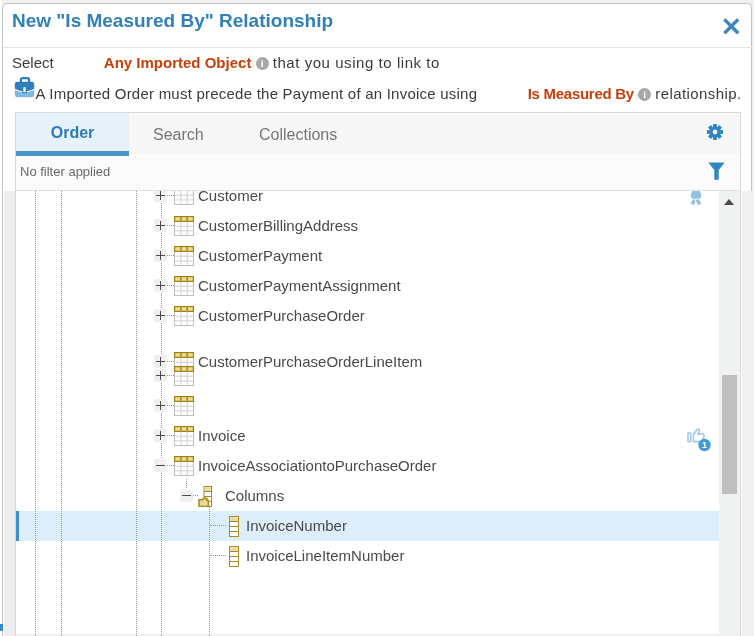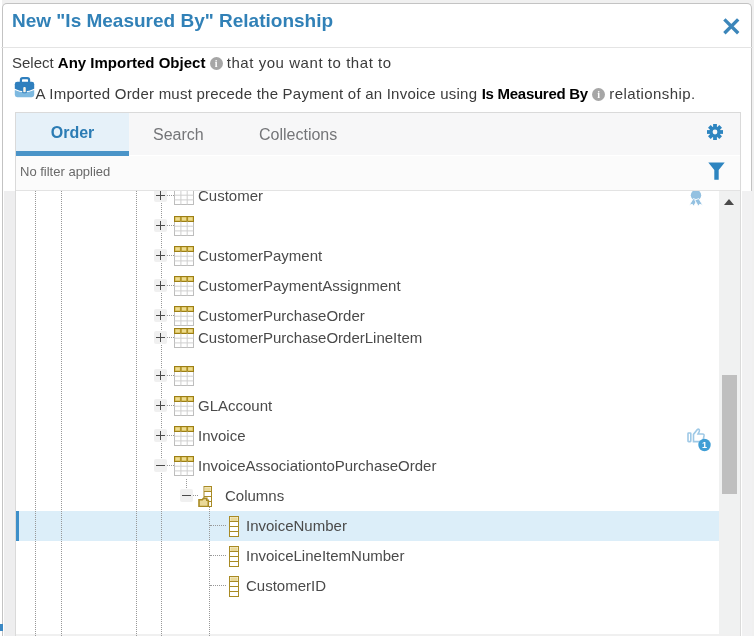--- a/index.html
+++ b/index.html
@@ -5,21 +5,21 @@
 html,body{margin:0;padding:0;}
 body{width:754px;height:636px;position:relative;overflow:hidden;background:#f0f0f0;font-family:"Liberation Sans",sans-serif;}
 #wstrip{position:absolute;left:0;top:0;width:1.5px;height:636px;background:#fff;z-index:0;}
 #dialog{position:absolute;left:1.5px;top:3px;width:750px;height:633px;background:#fff;border:1px solid #c3c3c3;border-bottom:none;border-radius:5px 5px 0 0;box-sizing:border-box;}
 #title{position:absolute;left:12px;top:10px;font-size:19px;font-weight:bold;color:#3181b7;}
 #closex{position:absolute;left:723px;top:17.5px;}
 #hline{position:absolute;left:1px;top:47px;width:752px;height:0px;border-top:1px solid #e4e4e4;}
 #line1{position:absolute;left:12px;top:53.5px;font-size:15px;color:#3b3b3b;white-space:nowrap;}
 #line2{position:absolute;left:35.5px;top:85px;font-size:15px;color:#3b3b3b;white-space:nowrap;}
 .info{display:inline-block;width:13px;height:13px;border-radius:50%;background:#a6a6a6;color:#fff;font-size:10px;font-weight:bold;text-align:center;line-height:13px;vertical-align:1px;font-family:"Liberation Serif",serif;}
-b{color:#000000;}
+b{color:#c2410c;margin-left:46px;}
 #bcase{position:absolute;left:14px;top:77px;z-index:2;}
 
 .pb{position:absolute;background:#dadada;}
 #pbl{left:15px;top:112px;width:1px;height:524px;}
 #pbr{left:740px;top:112px;width:1px;height:524px;}
 #pbt{left:15px;top:112px;width:726px;height:1px;}
 
 #tabbar{position:absolute;left:16px;top:113px;width:724px;height:42px;background:#f7f7f8;}
 #tab-browse{position:absolute;left:16px;top:113px;width:113px;height:38px;background:#e6f1f9;color:#2c7cb4;font-weight:bold;font-size:16px;text-align:center;line-height:40px;}
 #tabul{position:absolute;left:16px;top:151px;width:113px;height:4.5px;background:#4a94c8;z-index:2;}
@@ -59,21 +59,21 @@
 <body>
 <div id="wstrip"></div>
 <div id="dialog"></div>
   <div id="title">New "Is Measured By" Relationship</div>
   <div id="closex">
     <svg width="17" height="17">
       <path d="M2.6,2.6 L14,14 M14,2.6 L2.6,14" stroke="#3c86ba" stroke-width="3.4" stroke-linecap="square"></path>
     </svg>
   </div>
   <div id="hline"></div>
-  <div id="line1">Select <b>Any Imported Object</b> <span class="info">i</span> <span style="letter-spacing:0.55px">that you want to that to</span></div>
+  <div id="line1">Select <b>Any Imported Object</b> <span class="info">i</span> <span style="letter-spacing:0.55px">that you using to link to</span></div>
   <div id="bcase">
     <svg width="21" height="21" viewBox="0 0 21 21">
     <rect x="6.9" y="1.1" width="8.2" height="6" rx="1.8" fill="none" stroke="#2f7fbe" stroke-width="2.2"></rect>
     <path d="M0.8,7.2 q0,-2.4 2.4,-2.4 h14.6 q2.4,0 2.4,2.4 v4.5 q-5,2.5 -9.7,2.5 q-4.7,0 -9.7,-2.5 z" fill="#2f7fbe"></path>
     <path d="M0.8,12.9 q5,2.3 9.7,2.3 q4.7,0 9.7,-2.3 v4.9 q0,2.4 -2.4,2.4 h-14.6 q-2.4,0 -2.4,-2.4 z" fill="#7db9e0"></path>
     <rect x="8.2" y="9.2" width="4.6" height="7.1" rx="1.3" fill="#2f7fbe"></rect>
     <rect x="9.25" y="10.1" width="2.5" height="5.2" rx="0.9" fill="#faf4e6"></rect>
   </svg>
   </div>
   <div id="line2"><span style="letter-spacing:0.23px">A Imported Order must precede the Payment of an Invoice using </span><b style="letter-spacing:-0.27px">Is Measured By</b> <span class="info">i</span> <span style="letter-spacing:0.42px">relationship.</span></div>
@@ -160,20 +160,21 @@
           <rect x="7.9" y="1.4" width="4.2" height="3" fill="#ecdb90"></rect>
           <rect x="14.2" y="1.4" width="4.2" height="3" fill="#ecdb90"></rect>
           <line x1="6.9" y1="0.5" x2="6.9" y2="5.5" stroke="#9c7f15"></line>
           <line x1="13.2" y1="0.5" x2="13.2" y2="5.5" stroke="#9c7f15"></line>
           <line x1="0.5" y1="10.2" x2="19.5" y2="10.2" stroke="#cfcfcf"></line>
           <line x1="0.5" y1="14.9" x2="19.5" y2="14.9" stroke="#cfcfcf"></line>
           <line x1="6.9" y1="5.5" x2="6.9" y2="19.5" stroke="#cfcfcf"></line>
           <line x1="13.2" y1="5.5" x2="13.2" y2="19.5" stroke="#cfcfcf"></line>
         </svg>
       </div>
+      <div class="lbl" style="left:182px">CustomerBillingAddress</div>
     </div>
     <div class="row" style="top:50px">
       <div class="exp" style="left:138px">
         <i></i>
         <u></u>
       </div>
       <div class="hconn" style="left:151px;width:7px"></div>
       <div style="position:absolute;left:158px;top:5px;z-index:2">
         <svg width="20" height="20">
           <rect x="0.5" y="0.5" width="19" height="19" fill="#fff" stroke="#bdbdbd"></rect>
@@ -230,21 +231,21 @@
           <line x1="6.9" y1="0.5" x2="6.9" y2="5.5" stroke="#9c7f15"></line>
           <line x1="13.2" y1="0.5" x2="13.2" y2="5.5" stroke="#9c7f15"></line>
           <line x1="0.5" y1="10.2" x2="19.5" y2="10.2" stroke="#cfcfcf"></line>
           <line x1="0.5" y1="14.9" x2="19.5" y2="14.9" stroke="#cfcfcf"></line>
           <line x1="6.9" y1="5.5" x2="6.9" y2="19.5" stroke="#cfcfcf"></line>
           <line x1="13.2" y1="5.5" x2="13.2" y2="19.5" stroke="#cfcfcf"></line>
         </svg>
       </div>
       <div class="lbl" style="left:182px">CustomerPurchaseOrder</div>
     </div>
-    <div class="row" style="top:132px">
+    <div class="row" style="top:156px">
       <div class="exp" style="left:138px">
         <i></i>
         <u></u>
       </div>
       <div class="hconn" style="left:151px;width:7px"></div>
       <div style="position:absolute;left:158px;top:5px;z-index:2">
         <svg width="20" height="20">
           <rect x="0.5" y="0.5" width="19" height="19" fill="#fff" stroke="#bdbdbd"></rect>
           <rect x="0.5" y="0.5" width="19" height="5" fill="#d6b94f" stroke="#9c7f15"></rect>
           <rect x="1.6" y="1.4" width="4.2" height="3" fill="#ecdb90"></rect>
@@ -296,21 +297,20 @@
           <rect x="7.9" y="1.4" width="4.2" height="3" fill="#ecdb90"></rect>
           <rect x="14.2" y="1.4" width="4.2" height="3" fill="#ecdb90"></rect>
           <line x1="6.9" y1="0.5" x2="6.9" y2="5.5" stroke="#9c7f15"></line>
           <line x1="13.2" y1="0.5" x2="13.2" y2="5.5" stroke="#9c7f15"></line>
           <line x1="0.5" y1="10.2" x2="19.5" y2="10.2" stroke="#cfcfcf"></line>
           <line x1="0.5" y1="14.9" x2="19.5" y2="14.9" stroke="#cfcfcf"></line>
           <line x1="6.9" y1="5.5" x2="6.9" y2="19.5" stroke="#cfcfcf"></line>
           <line x1="13.2" y1="5.5" x2="13.2" y2="19.5" stroke="#cfcfcf"></line>
         </svg>
       </div>
-      <div class="lbl" style="left:182px">GLAccount</div>
     </div>
     <div class="row" style="top:230px">
       <div class="exp" style="left:138px">
         <i></i>
         <u></u>
       </div>
       <div class="hconn" style="left:151px;width:7px"></div>
       <div style="position:absolute;left:158px;top:5px;z-index:2">
         <svg width="20" height="20">
           <rect x="0.5" y="0.5" width="19" height="19" fill="#fff" stroke="#bdbdbd"></rect>
@@ -399,33 +399,20 @@
         <svg width="10" height="21">
           <rect x="0.5" y="0.5" width="9" height="20" fill="#fff" stroke="#a88a24"></rect>
           <rect x="1.3" y="1.3" width="7.4" height="4" fill="#ead999"></rect>
           <line x1="0.5" y1="5.5" x2="9.5" y2="5.5" stroke="#a88a24"></line>
           <line x1="0.5" y1="10.5" x2="9.5" y2="10.5" stroke="#a88a24"></line>
           <line x1="0.5" y1="15.5" x2="9.5" y2="15.5" stroke="#a88a24"></line>
         </svg>
       </div>
       <div class="lbl" style="left:230px">InvoiceLineItemNumber</div>
     </div>
-    <div class="row" style="top:380px">
-      <div class="hconn" style="left:194px;width:16px"></div>
-      <div style="position:absolute;left:213px;top:5px;z-index:2">
-        <svg width="10" height="21">
-          <rect x="0.5" y="0.5" width="9" height="20" fill="#fff" stroke="#a88a24"></rect>
-          <rect x="1.3" y="1.3" width="7.4" height="4" fill="#ead999"></rect>
-          <line x1="0.5" y1="5.5" x2="9.5" y2="5.5" stroke="#a88a24"></line>
-          <line x1="0.5" y1="10.5" x2="9.5" y2="10.5" stroke="#a88a24"></line>
-          <line x1="0.5" y1="15.5" x2="9.5" y2="15.5" stroke="#a88a24"></line>
-        </svg>
-      </div>
-      <div class="lbl" style="left:230px">CustomerID</div>
-    </div>
     <div id="sbar">
       <div class="arr"></div>
       <div class="thumb"></div>
     </div>
   </div>
   <div id="hsbar"></div>
 <div id="lgutter"></div>
 <div id="rgutter"></div>
 <div id="bluebit"></div>
 

